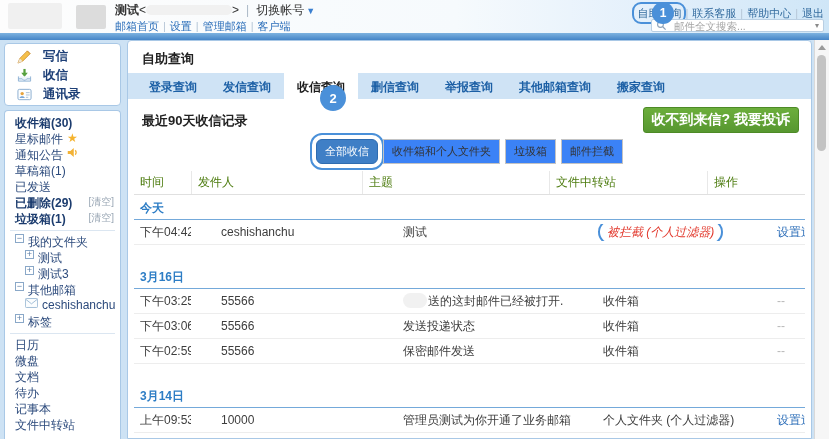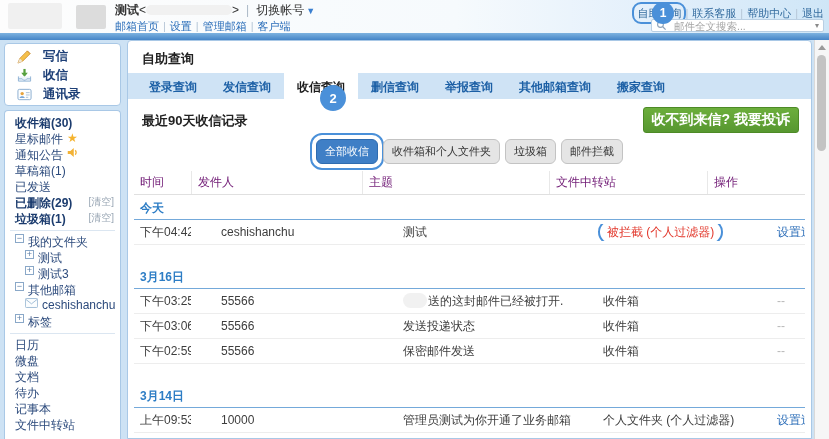--- a/index.html
+++ b/index.html
@@ -60,38 +60,38 @@
   .tabs{display:flex; background:#cfe3f5; padding-left:8px; height:26px;}
   .tab{padding:6px 13px 0; font-weight:bold; color:#1b5fa5; font-size:12px; cursor:pointer;}
   .tab.active{background:#fff; color:#1c1c1c;}
   .content{padding:0 6px;}
   .section-head{position:relative; margin:13px 8px 0; height:22px;}
   .section-title{font-weight:bold; font-size:13px; color:#222;}
   .complaint-btn{position:absolute; right:-2px; top:-5px; background:linear-gradient(#6cae3c,#579730);
                  border:1px solid #4d8a26; color:#fff; font-size:14px; font-weight:bold; padding:3px 8px;
                  border-radius:3px; cursor:pointer;}
   .filter-row{display:flex; justify-content:center; gap:5px; margin-top:3px; height:29px; align-items:center;}
-  .fbtn{border:1px solid #c3c3c3; background:#e5e5e5; color:#333; font-size:11px; padding:4px 8px; border-radius:6px; cursor:pointer;}
+  .fbtn{border:1px solid #c3c3c3; background:#3b82f6; color:#333; font-size:11px; padding:4px 8px; border-radius:0; cursor:pointer;}
   .fbtn.active{background:#3f7fc6; border-color:#2f6cb0; color:#fff;}
   .fbtn.callout{outline:2px solid var(--ann); outline-offset:4px; border-radius:6px;}
 
   .table{margin-top:5px;}
   .thead,.trow{display:grid; grid-template-columns:57px 171px 187px 158px 1fr;}
-  .thead{border-bottom:1px solid #e0e0e0; color:#701a75;}
+  .thead{border-bottom:1px solid #e0e0e0; color:#4d7c0f;}
   .th{padding:3px 6px; font-size:12px;}
   .th + .th{border-left:1px solid #e8e8e8;}
   .group-row{margin-top:21px; padding:3px 6px 2px; font-weight:bold; color:#2d7dc5;
              border-bottom:1px solid #74a9da; font-size:12px;}
   .group-row:first-child{margin-top:2px;}
   .trow{align-items:center; border-bottom:1px solid #ededed; height:25px; color:#3d3d3d;gap:16px;}
   .td{padding:0 6px; white-space:nowrap; overflow:hidden; font-size:12px;}
   .td-sender{padding-left:14px;}
   .td-subject{padding-left:9px;}
   .loc-alert{color:var(--red);}
-  .loc-alert.callout{outline:2px solid var(--ann); outline-offset:3px; border-radius:8px; padding:1px 4px;}
+  .loc-alert.callout{outline:2px solid var(--ann); outline-offset:3px; border-radius:8px; padding:1px 4px;font-style:italic;}
   .op-link{color:#2b6db8; cursor:pointer; text-decoration:none;}
   .op-dash{color:#b8b8b8;}
   .blob{display:inline-block; width:24px; height:15px; background:#f1f1f1; border-radius:8px; vertical-align:-3px; margin-right:1px;}
 
   
   .scrollbar{position:absolute; left:814px; width:15px; top:40px; bottom:0; background:#f6f6f6; border-left:1px solid #d9d9d9;}
   .sb-arrow{position:absolute; top:5px; left:3px; width:0; height:0;
             border-left:4px solid transparent; border-right:4px solid transparent; border-bottom:5px solid #9a9a9a;}
   .sb-thumb{position:absolute; left:2px; top:15px; width:9px; height:96px; background:#c3c3c3; border-radius:5px; cursor:grab;}
 

